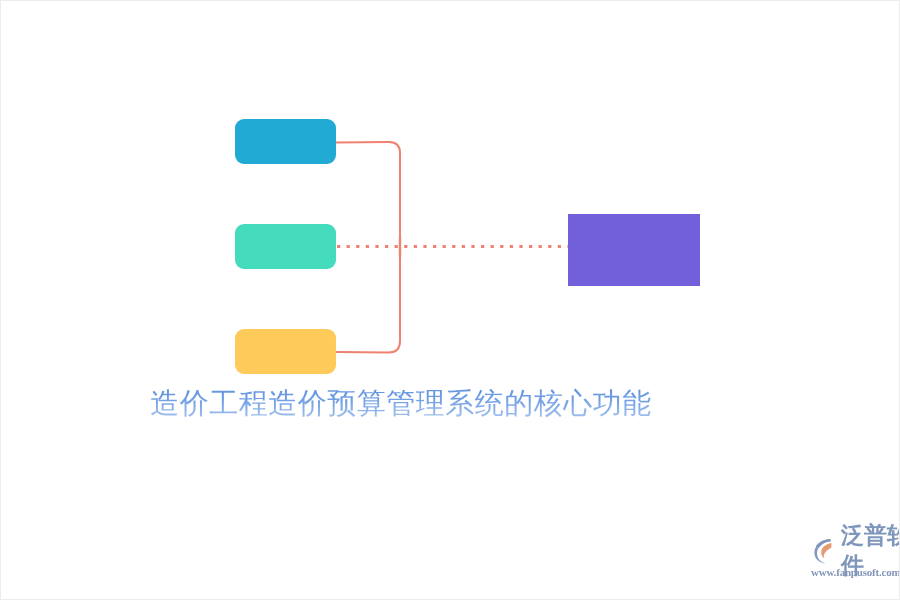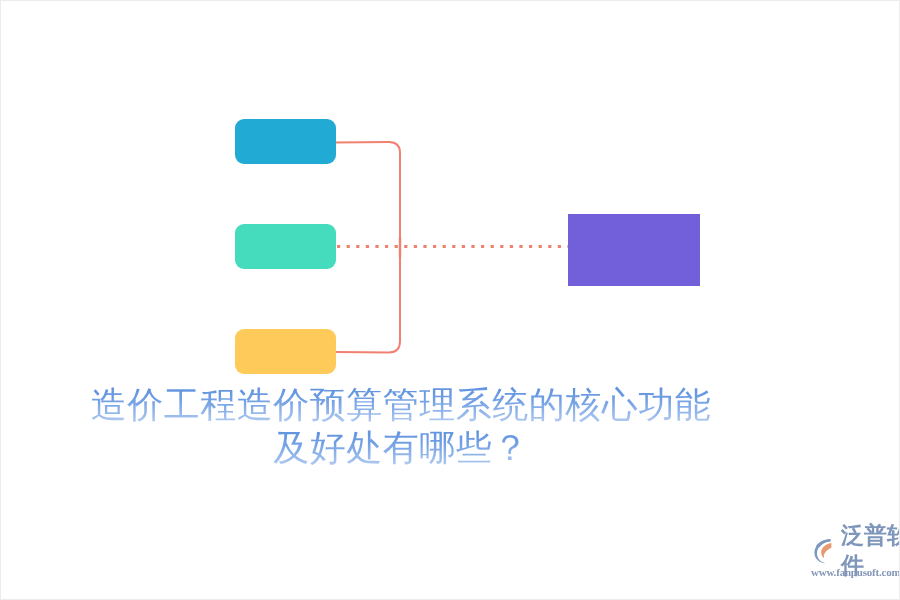--- a/index.html
+++ b/index.html
@@ -58,22 +58,22 @@
     pointer-events: none;
   }
 
   
   #title-block {
     position: absolute;
     left: 0;
     top: 383px;
     width: 800px;
     text-align: center;
-    font-family: Liberation Serif, serif;
-    font-size: 36px;
+    font-family: Liberation Mono, monospace;
+    font-size: 29px;
     line-height: 43px;
     letter-spacing: 0.5px;
     white-space: nowrap;
   }
 
   .title-line {
     display: block;
     background-image: linear-gradient(to bottom, #5b8fdd 0%, #6f9ee4 35%, #9dbdec 75%, #c3d7f4 100%);
     -webkit-background-clip: text;
     background-clip: text;
@@ -147,21 +147,20 @@
       <span></span>
     </div>
 
     <div class="node square" id="node-purple" style="background:#7260db;">
       <span></span>
     </div>
   </div>
 
   <div id="title-block">
     <span class="title-line">造价工程造价预算管理系统的核心功能</span>
-    <span class="title-line">及好处有哪些？</span>
   </div>
 
   <div id="logo">
     <div id="logo-row">
       <svg id="logo-mark" viewBox="0 0 30 30" xmlns="http://www.w3.org/2000/svg">
 
         <path d="M21.5 3.2 C 12.6 3.2 5.4 9.2 5.4 16.5 C 5.4 22.4 10.0 27.2 16.4 27.2
                  C 10.9 25.8 8.0 21.8 8.0 17.2 C 8.0 11.2 13.4 6.1 21.5 5.3 Z" fill="#8097bd"></path>
         <path d="M21.5 3.2 L 21.5 5.3 C 16.0 5.9 12.0 8.4 9.9 11.8 L 7.0 10.0
                  C 9.9 5.9 15.2 3.2 21.5 3.2 Z" fill="#8097bd"></path>

